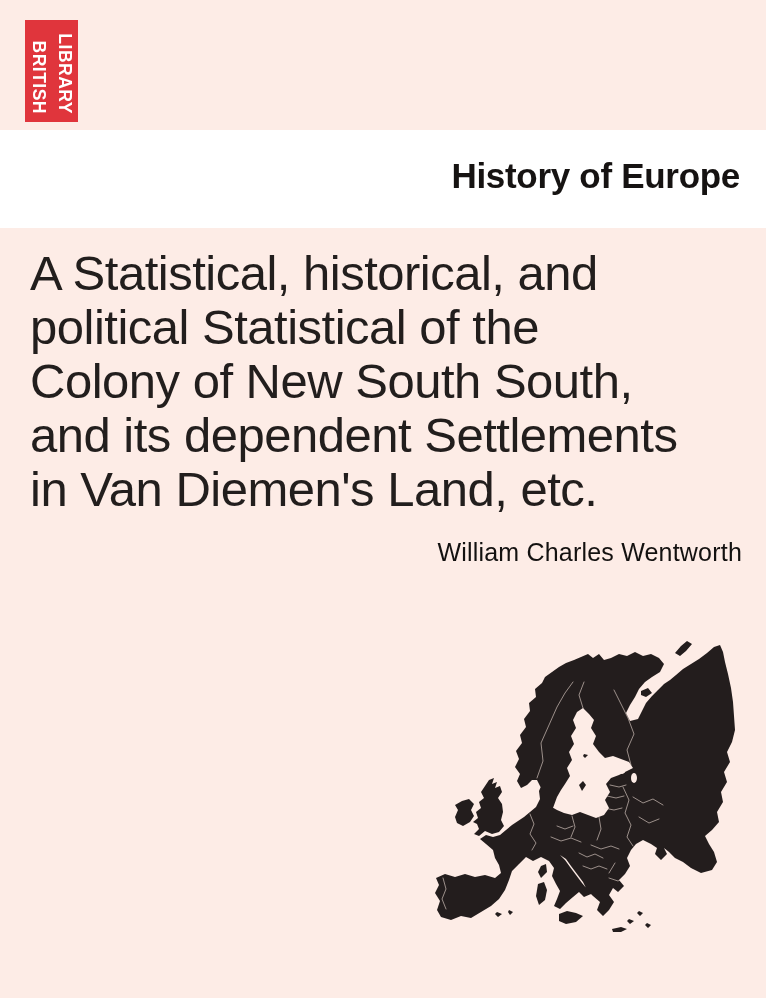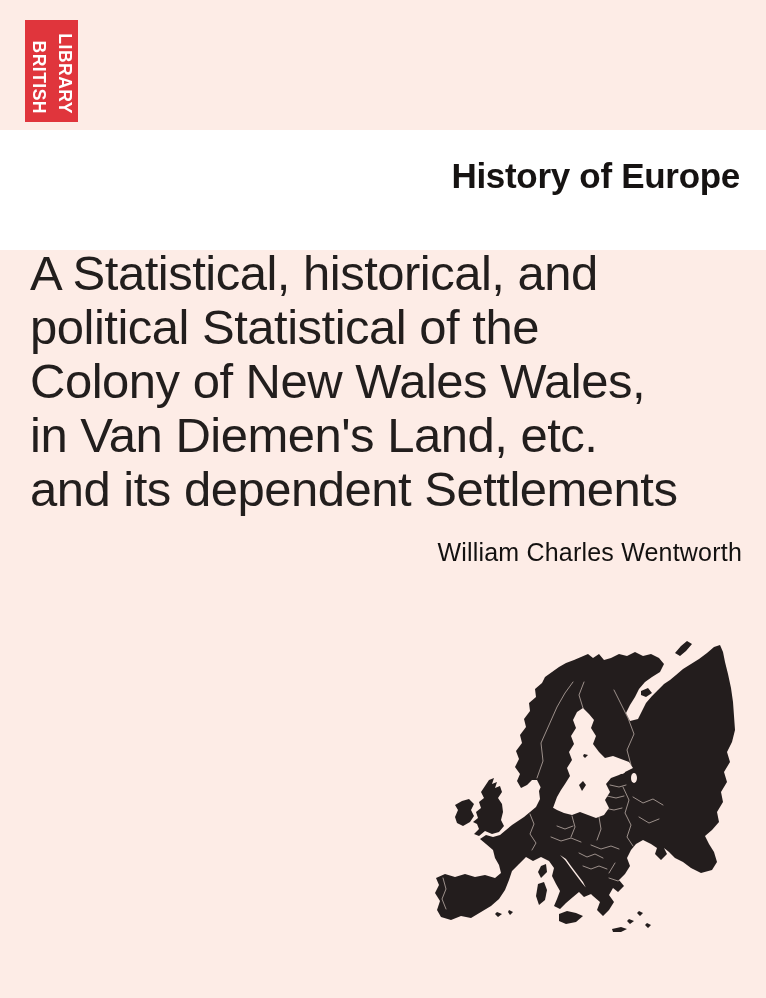--- a/index.html
+++ b/index.html
@@ -26,21 +26,21 @@
     font-weight:700;
     font-size:17.5px;
     line-height:26px;
     letter-spacing:0.5px;
     text-align:right;
   }
   .logo-text div{padding-right:7px;}
   
   .band{
     position:absolute;left:0;top:130px;
-    width:766px;height:120px;
+    width:766px;height:98px;
     background:var(--band_bg,#ffffff);
   }
   .category{
     position:absolute;right:26px;top:26px;
     font-size:35px;font-weight:700;
     color:var(--heading_ink,#161312);
     letter-spacing:-0.3px;
     white-space:nowrap;
   }
   
@@ -91,23 +91,23 @@
     </div>
   </div>
 
   <div class="band">
     <div class="category">History of Europe</div>
   </div>
 
   <div class="title">
     <div class="title-line">A Statistical, historical, and</div>
     <div class="title-line">political Statistical of the</div>
-    <div class="title-line">Colony of New Wales Wales,</div>
+    <div class="title-line">Colony of New South South,</div>
+    <div class="title-line">and its dependent Settlements</div>
     <div class="title-line">in Van Diemen's Land, etc.</div>
-    <div class="title-line">and its dependent Settlements</div>
   </div>
 
   <div class="author">William Charles Wentworth</div>
 
   <svg class="map" viewBox="0 0 304 296" xmlns="http://www.w3.org/2000/svg">
 
     <path class="land" d="
       M88,151 L84,144 87,137 82,130 86,122 83,114 89,106 87,98 93,90 91,82 97,74
       96,66 103,60 102,52 109,46 112,40 119,35 126,30 133,26 141,23 148,20 155,17
       160,21 166,17 171,23 178,21 186,17 194,19 202,15 210,19 218,17 226,21 231,27

